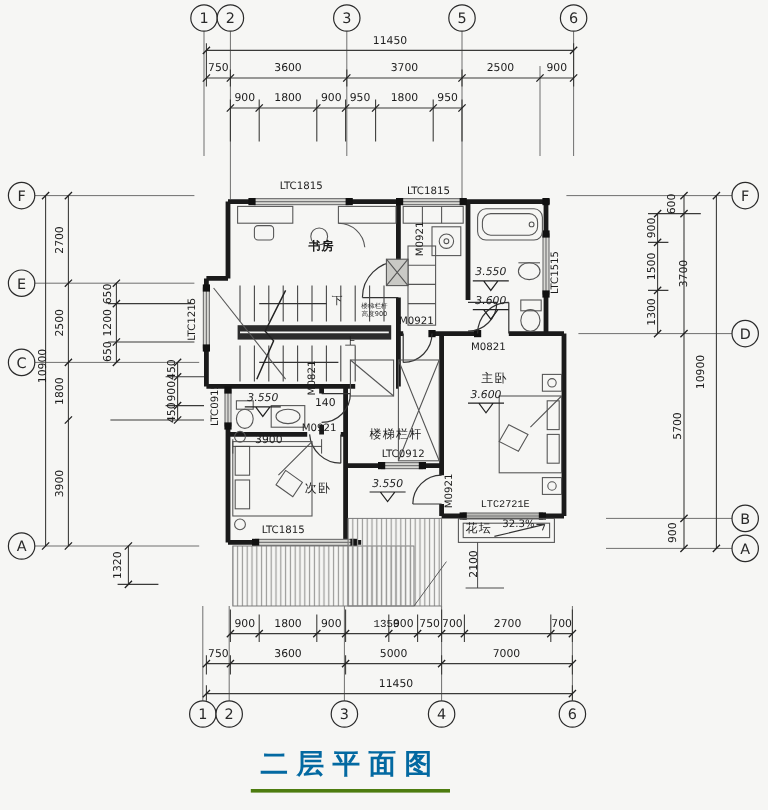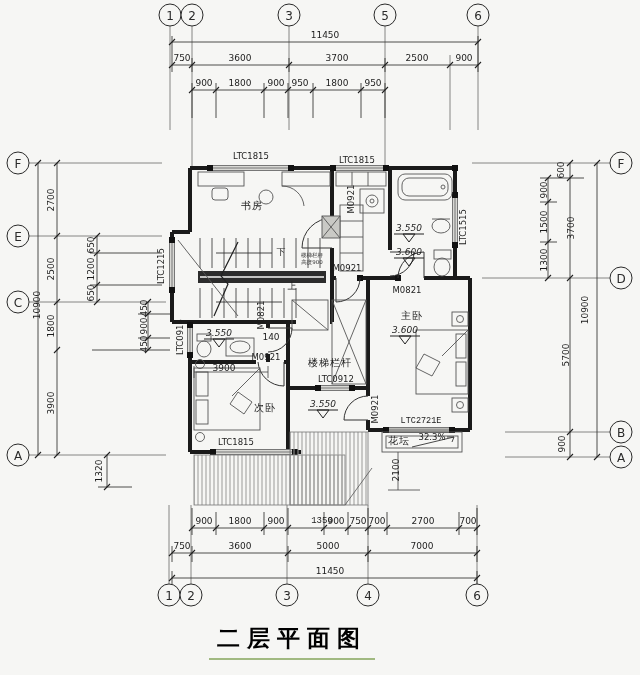--- a/index.html
+++ b/index.html
@@ -11,22 +11,22 @@
   .dim{font-size:9px;}
   .room{font-size:10px;letter-spacing:1px;}
   .open{font-size:8.5px;}
   .lvl{font-size:9px;font-style:italic;}
   .stair{font-size:9px;}
   .note{font-size:5.5px;color:#333;}
   .bubble{position:absolute;width:21px;height:21px;border:1.4px solid #2a2a2a;border-radius:50%;
           background:#f6f6f4;transform:translate(-50%,-50%);display:flex;align-items:center;
           justify-content:center;font-size:12px;color:#2a2a2a;}
   .title{position:absolute;left:292px;top:641px;transform:translate(-50%,-50%);
-         font-size:23px;font-weight:bold;letter-spacing:7px;color:#000000;
-         border-bottom:1px solid #4d7c0f;padding:0 8px 5px 8px;}
+         font-size:23px;font-weight:bold;letter-spacing:7px;color:#0369a1;
+         border-bottom:3px solid #4d7c0f;padding:0 8px 5px 8px;}
 </style>
 </head>
 <body>
 
 <div class="sheet">
 
   <svg class="draw" width="640" height="675" viewBox="0 0 640 675">
     <defs>
       <pattern id="vhatch" width="4" height="6" patternUnits="userSpaceOnUse">
         <path d="M2,0V6" stroke="#9a9a98" stroke-width="1"></path>
@@ -277,21 +277,21 @@
       <div class="lbl dim" style="left: 423px; top: 521px;">2700</div>
       <div class="lbl dim" style="left: 468px; top: 521px;">700</div>
       <div class="lbl dim" style="left: 182px; top: 546px;">750</div>
       <div class="lbl dim" style="left: 240px; top: 546px;">3600</div>
       <div class="lbl dim" style="left: 328px; top: 546px;">5000</div>
       <div class="lbl dim" style="left: 422px; top: 546px;">7000</div>
       <div class="lbl dim" style="left: 330px; top: 571px;">11450</div>
       <div class="lbl dim" style="left: 224px; top: 368px;">3900</div>
       <div class="lbl dim" style="left: 271px; top: 337px;">140</div>
       <div class="lbl dim rot" style="left: 396px; top: 470px;">2100</div>
-      <div class="lbl room" style="left: 252px; top: 206px;">书房</div>
+      <div class="lbl room" style="left: 268px; top: 206px; font-weight: bold;">书房</div>
       <div class="lbl room" style="left: 265px; top: 408px;">次卧</div>
       <div class="lbl room" style="left: 412px; top: 316px;">主卧</div>
       <div class="lbl room" style="left: 330px; top: 363px;">楼梯栏杆</div>
       <div class="lbl room" style="left: 399px; top: 441px;">花坛</div>
       <div class="lbl open" style="left: 251px; top: 156px;">LTC1815</div>
       <div class="lbl open" style="left: 357px; top: 160px;">LTC1815</div>
       <div class="lbl open rot" style="left: 463px; top: 227px;">LTC1515</div>
       <div class="lbl open rot" style="left: 161px; top: 266px;">LTC1215</div>
       <div class="lbl open rot" style="left: 180px; top: 337px;">LTC0915</div>
       <div class="lbl open" style="left: 236px; top: 442px;">LTC1815</div>

